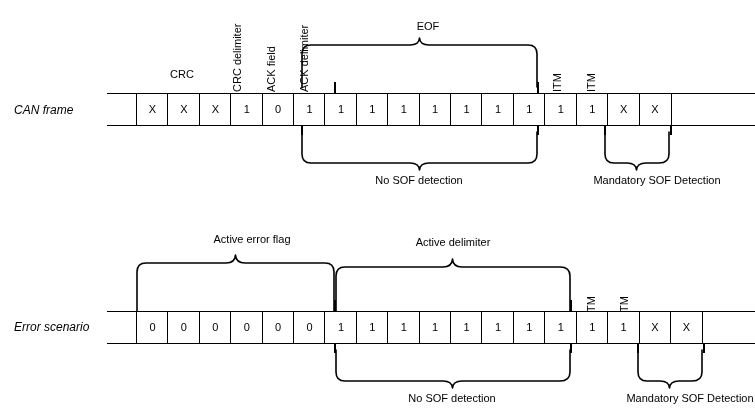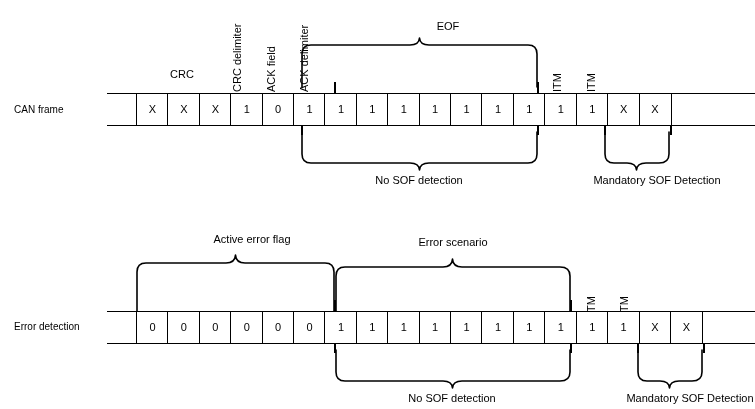--- a/index.html
+++ b/index.html
@@ -16,25 +16,26 @@
     position: relative;
     width: 755px;
     height: 409px;
     background: #ffffff;
     overflow: hidden;
   }
 
   
   .row-label {
     position: absolute;
-    font-size: 10px;
+    font-size: 12px;
     line-height: 12px;
     color: #000;
     white-space: nowrap;
     text-align: left;
+    font-style: italic;
   }
 
   
   .track {
     position: absolute;
     box-sizing: border-box;
     border-top: 1.6px solid #000;
     border-bottom: 1.6px solid #000;
   }
   .cells {
@@ -108,21 +109,21 @@
 <div id="canvas">
 
   <div class="flat-label" style="left:182px; top:68px;">CRC</div>
 
   <div class="vert-label" style="left:243px; top:80px;">CRC delimiter</div>
 
   <div class="vert-label" style="left:277px; top:80px;">ACK field</div>
 
   <div class="vert-label" style="left:310px; top:80px;">ACK delimiter</div>
 
-  <div class="flat-label" style="left:428px; top:20px;margin-left:20px;">EOF</div>
+  <div class="flat-label" style="left:428px; top:20px;">EOF</div>
 
   <div class="vert-label" style="left:563px; top:80px;">ITM</div>
 
   <div class="vert-label" style="left:597px; top:80px;">ITM</div>
 
   <div class="brace" style="left:301px; top:37px; width:237px; height:50px;">
     <svg width="237" height="50" viewBox="0 0 237 50" preserveAspectRatio="none">
       <path d="M 1 50 L 1 17 Q 1 8 10 8 L 109 8 Q 118 8 118.5 1 Q 119 8 128 8 L 227 8 Q 236 8 236 17 L 236 50"></path>
     </svg>
   </div>
@@ -168,39 +169,39 @@
 
   <div class="brace" style="left:604px; top:132px; width:66px; height:40px;">
     <svg width="66" height="40" viewBox="0 0 66 40" preserveAspectRatio="none">
       <path d="M 1 0 L 1 22 Q 1 31 10 31 L 23 31 Q 32 31 32.5 38 Q 33 31 42 31 L 55 31 Q 65 31 65 22 L 65 0"></path>
     </svg>
   </div>
   <div class="flat-label" style="left:657px; top:174px;">Mandatory SOF Detection</div>
 
   <div class="flat-label" style="left:252px; top:233px;">Active error flag</div>
 
-  <div class="flat-label" style="left:453px; top:236px;">Error scenario</div>
+  <div class="flat-label" style="left:453px; top:236px;">Active delimiter</div>
 
   <div class="vert-label" style="left:597px; top:303px;">ITM</div>
 
   <div class="vert-label" style="left:630px; top:303px;">ITM</div>
 
   <div class="brace" style="left:136px; top:250px; width:199px; height:62px;">
     <svg width="199" height="62" viewBox="0 0 199 62" preserveAspectRatio="none">
       <path d="M 1 62 L 1 22 Q 1 13 10 13 L 90 13 Q 99 13 99.5 5 Q 100 13 109 13 L 189 13 Q 198 13 198 22 L 198 62"></path>
     </svg>
   </div>
 
   <div class="brace" style="left:335px; top:250px; width:236px; height:62px;">
     <svg width="236" height="62" viewBox="0 0 236 62" preserveAspectRatio="none">
       <path d="M 1 62 L 1 26 Q 1 17 10 17 L 108 17 Q 117 17 117.5 9 Q 118 17 127 17 L 225 17 Q 235 17 235 26 L 235 62"></path>
     </svg>
   </div>
 
-  <div class="row-label" style="left:14px; top:321px;">Error detection</div>
+  <div class="row-label" style="left:14px; top:321px;">Error scenario</div>
 
   <div class="track" style="left:107px; top:311px; width:648px; height:33px;">
     <div class="cells" style="left:29px;">
       <div class="cell" style="width:33px;">0</div>
       <div class="cell" style="width:33px;">0</div>
       <div class="cell" style="width:33px;">0</div>
       <div class="cell" style="width:33px;">0</div>
       <div class="cell" style="width:33px;">0</div>
       <div class="cell" style="width:33px;">0</div>
       <div class="cell" style="width:33px;">1</div>

